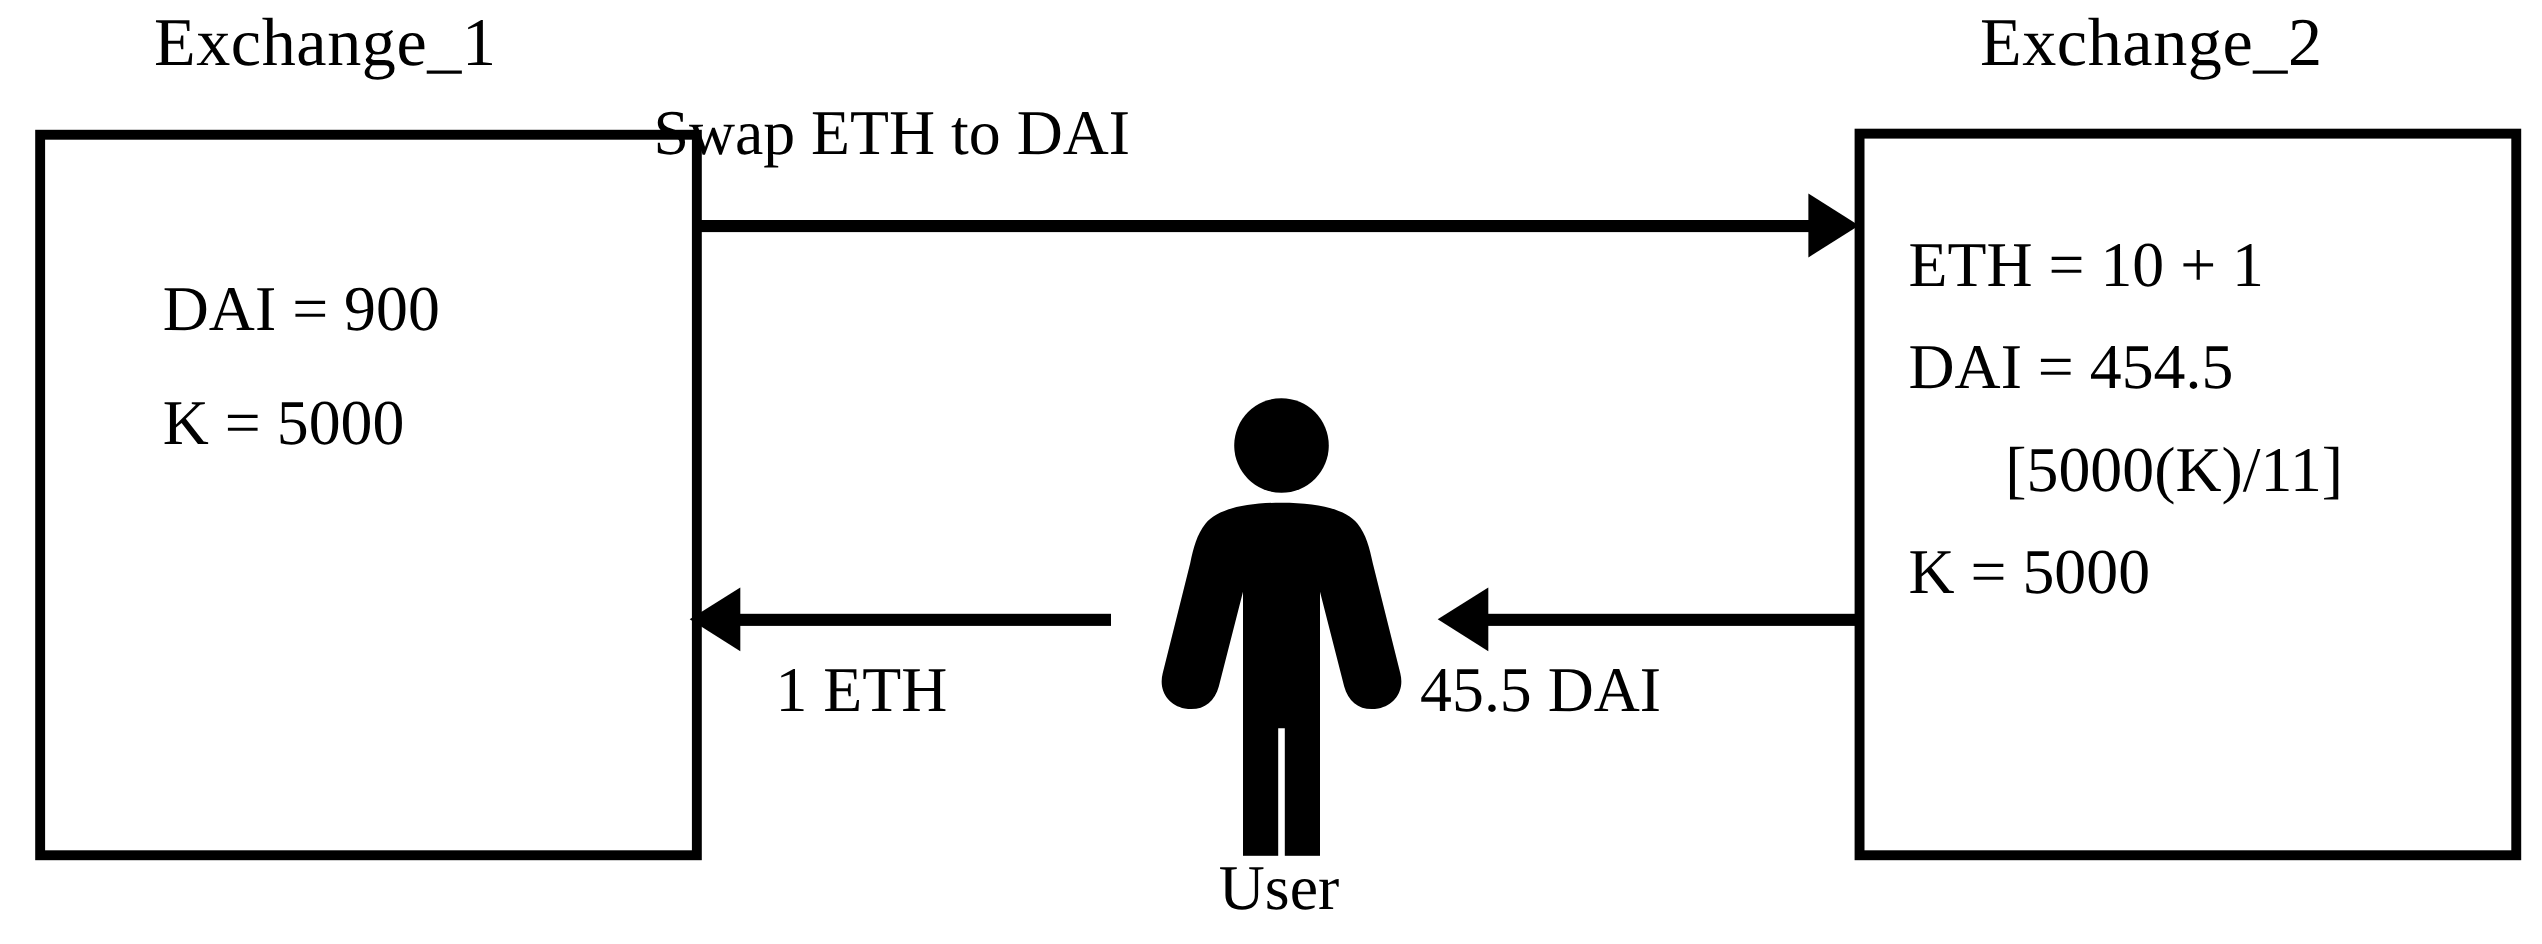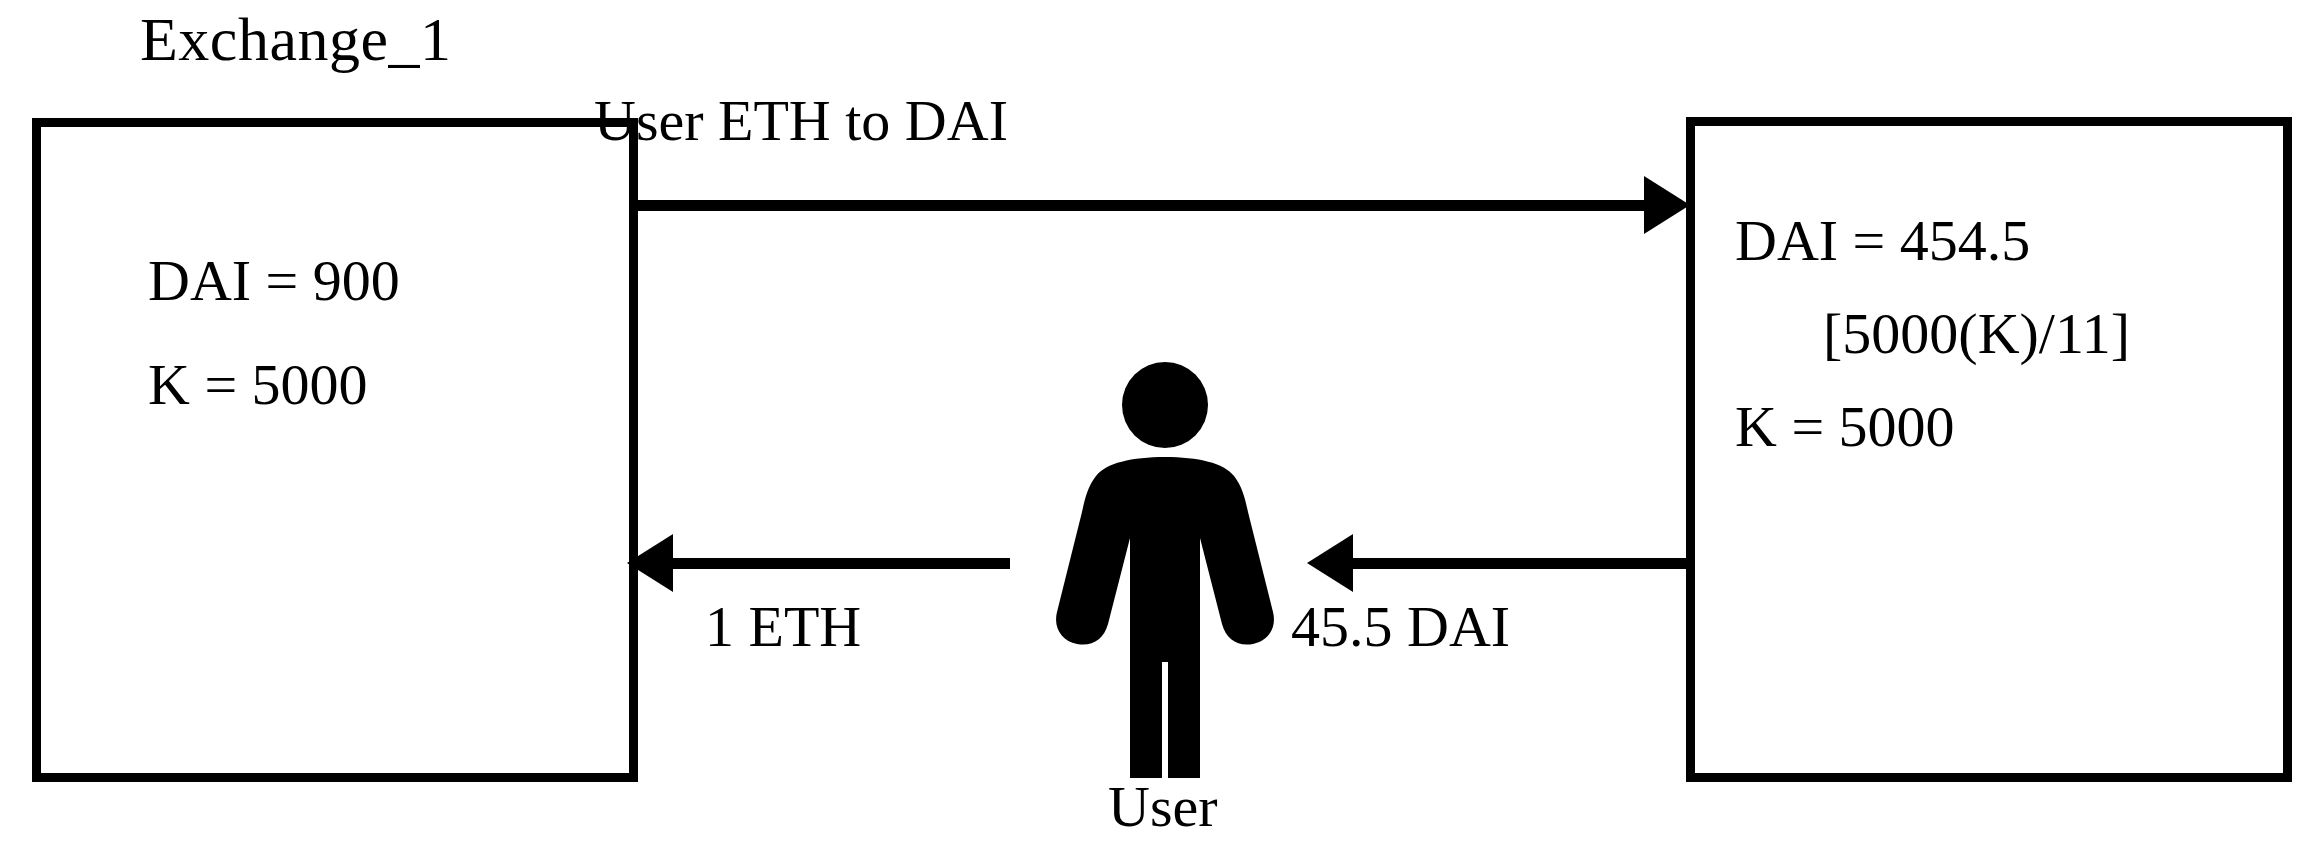--- a/index.html
+++ b/index.html
@@ -120,30 +120,32 @@
 
   <div id="exchange-1-title" class="box-title">Exchange_1</div>
 
   <div id="exchange-1-box" class="exchange-box"></div>
 
   <div id="exchange-1-lines" class="box-lines">
     <div class="box-line">DAI = 900</div>
     <div class="box-line">K = 5000</div>
   </div>
 
+  <div id="exchange-2-title" class="box-title">Exchange_2</div>
 
   <div id="exchange-2-box" class="exchange-box"></div>
 
   <div id="exchange-2-lines" class="box-lines">
+    <div class="box-line">ETH = 10 + 1</div>
     <div class="box-line">DAI = 454.5</div>
     <div class="box-line indented">[5000(K)/11]</div>
     <div class="box-line">K = 5000</div>
   </div>
 
-  <div id="swap-label" class="arrow-label">User ETH to DAI</div>
+  <div id="swap-label" class="arrow-label">Swap ETH to DAI</div>
   <div id="swap-arrow-shaft" class="arrow-shaft"></div>
   <div id="swap-arrow-head" class="arrow-head right"></div>
 
   <div id="eth-arrow-shaft" class="arrow-shaft"></div>
   <div id="eth-arrow-head" class="arrow-head left"></div>
   <div id="eth-label" class="arrow-label">1 ETH</div>
 
   <div id="dai-arrow-shaft" class="arrow-shaft"></div>
   <div id="dai-arrow-head" class="arrow-head left"></div>
   <div id="dai-label" class="arrow-label">45.5 DAI</div>

